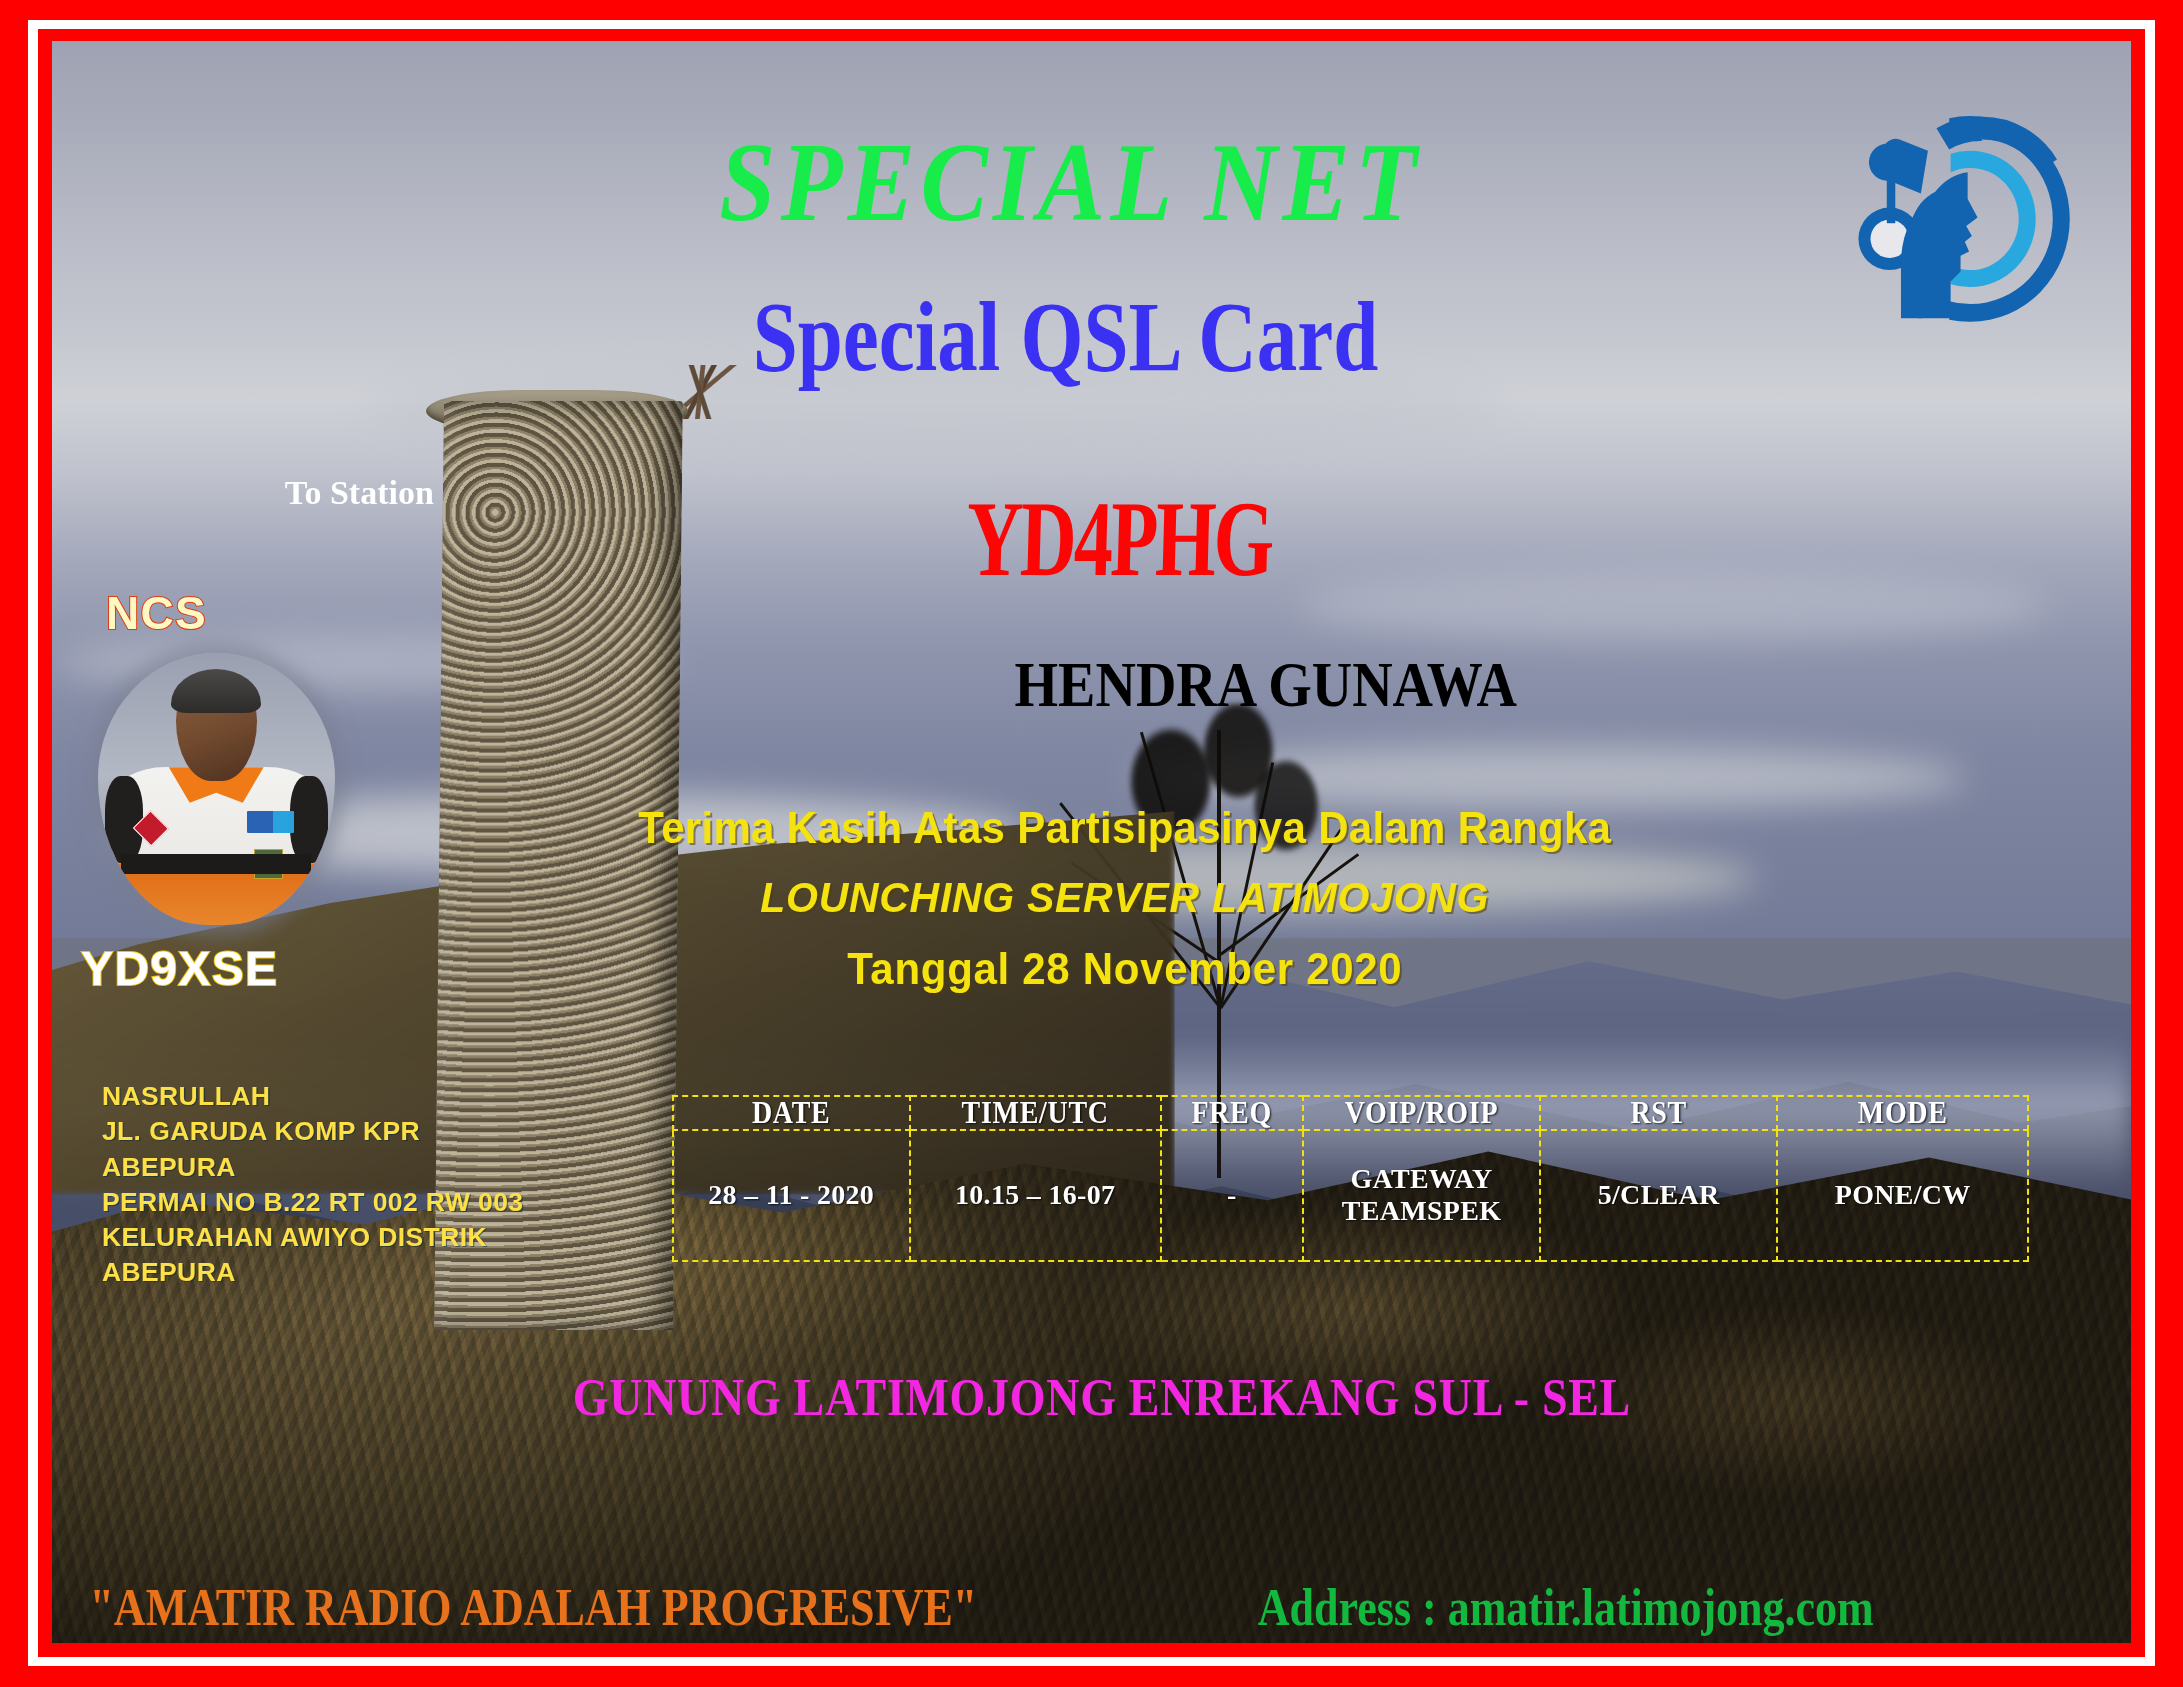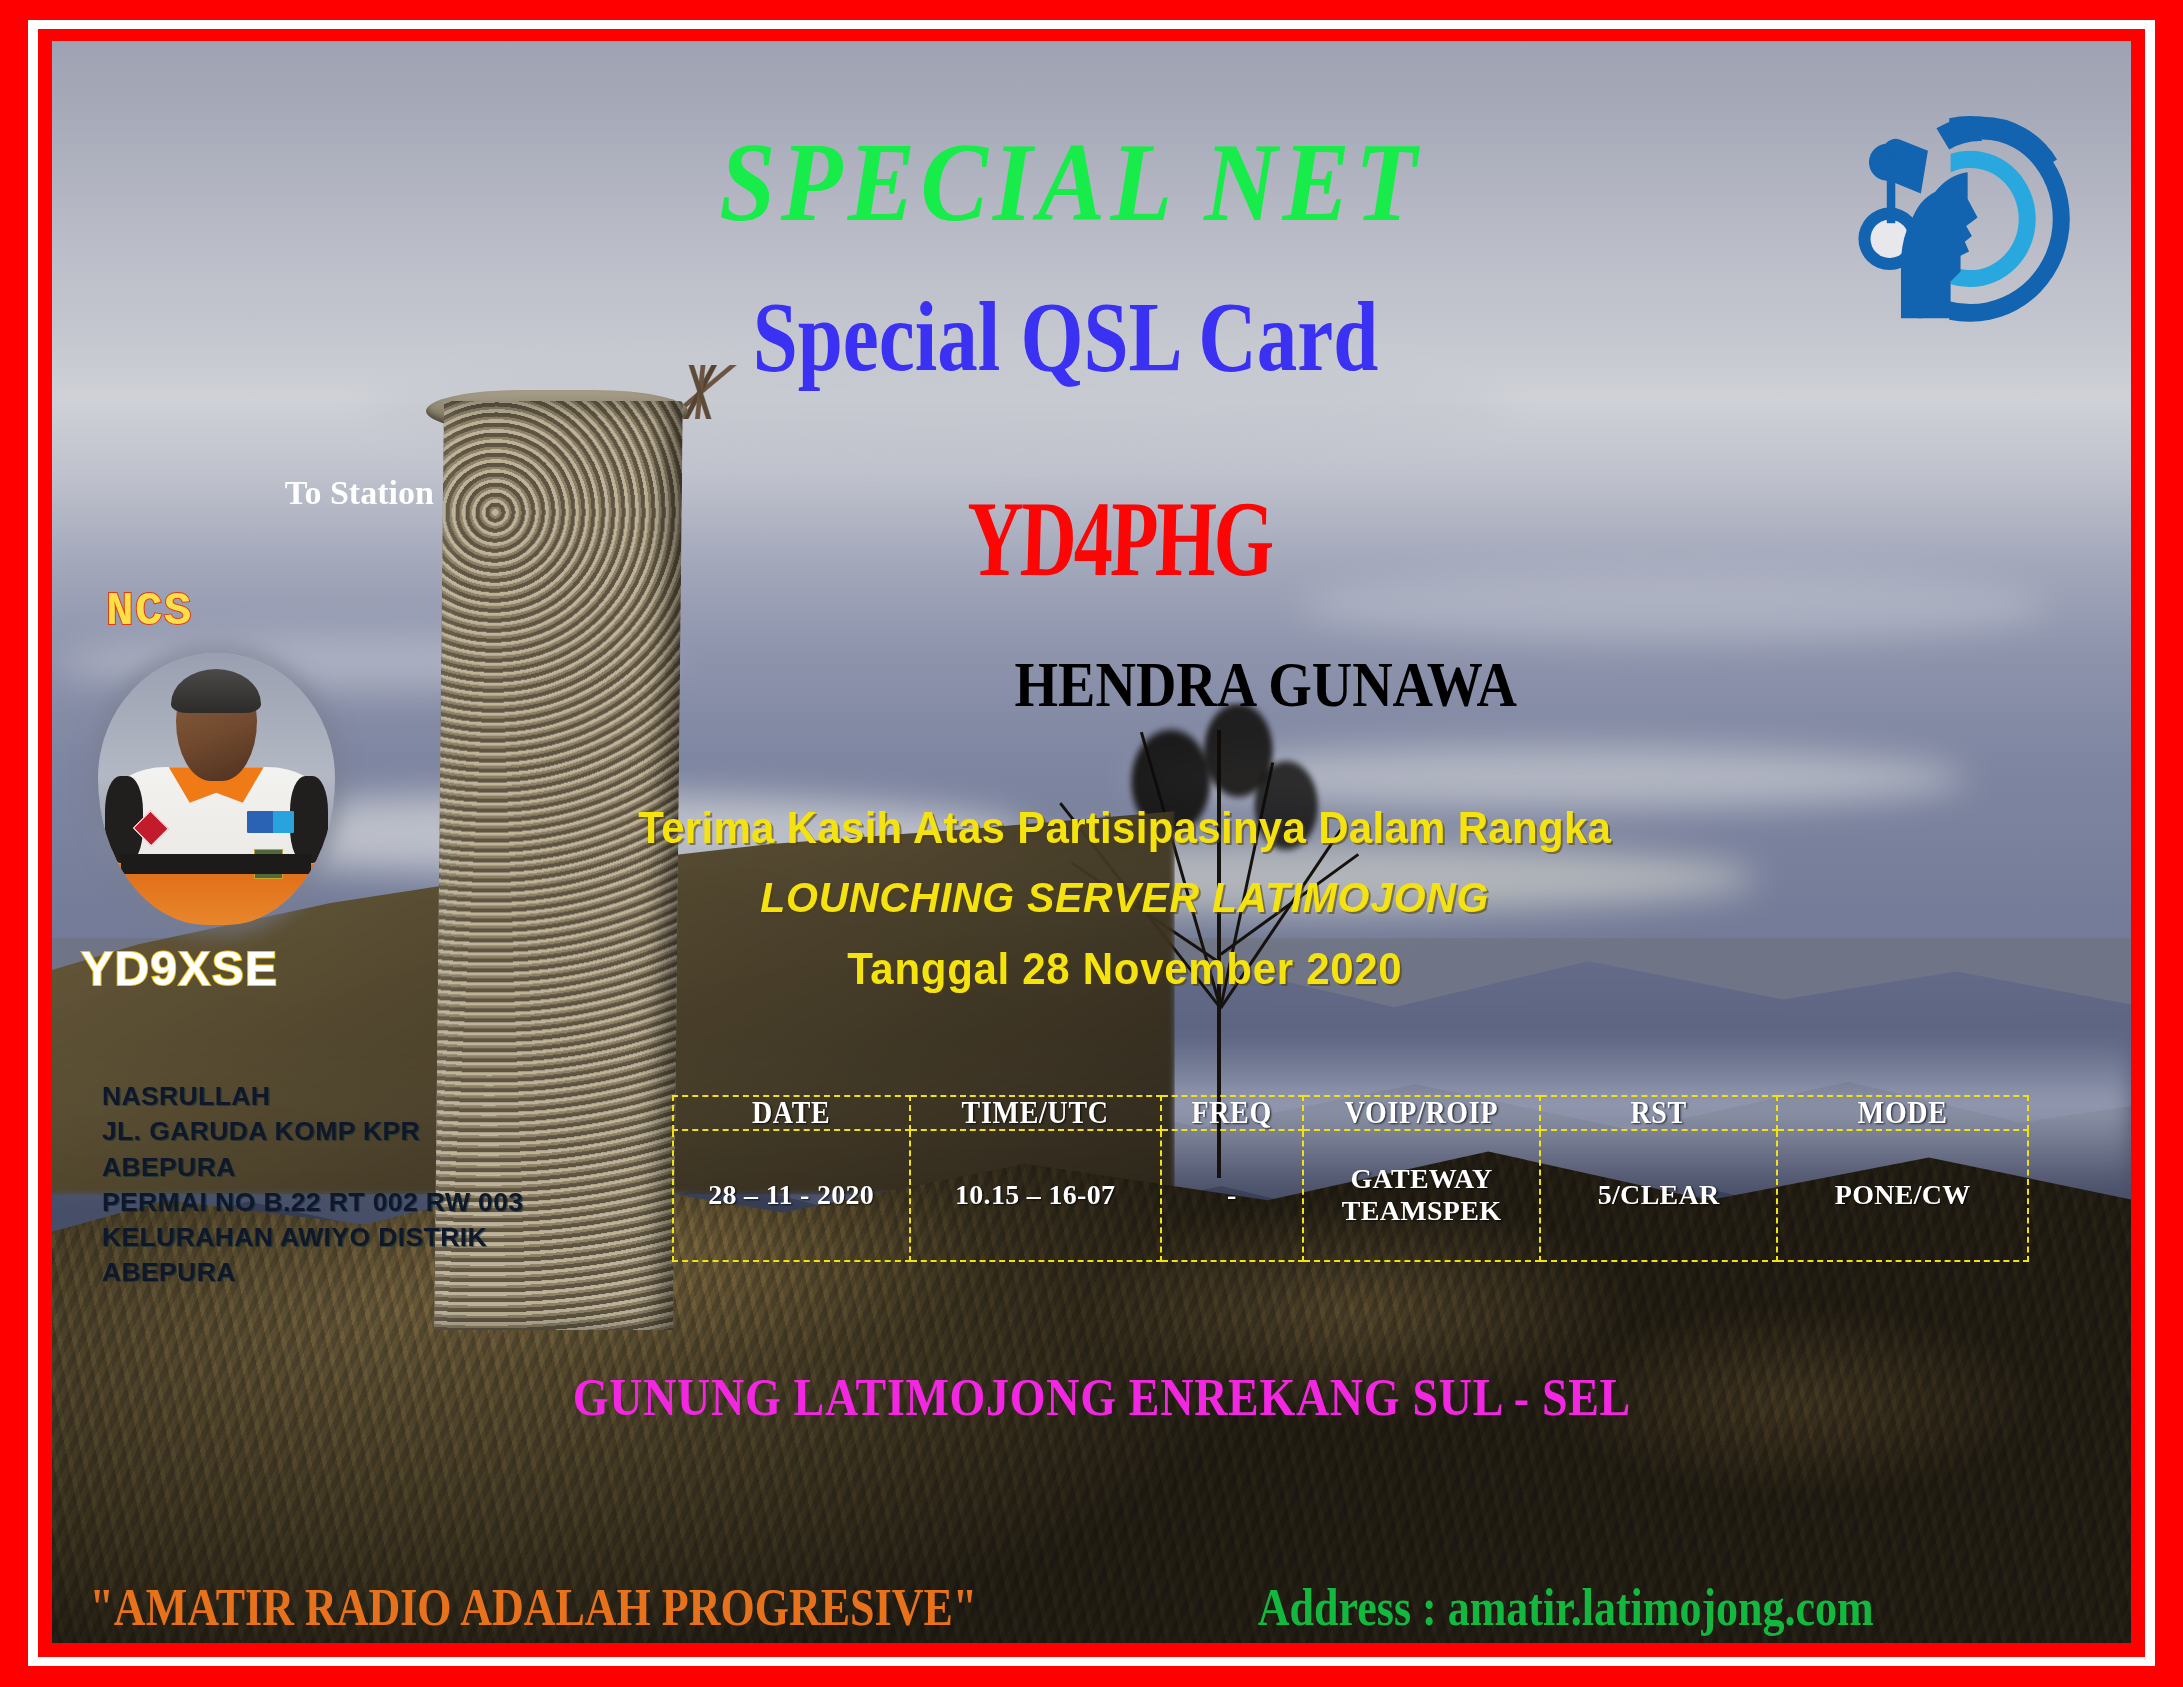--- a/index.html
+++ b/index.html
@@ -265,24 +265,24 @@
     margin-left:-2.5%;
   }
   .t-tostation {
     left:11.2%; top:27.0%;
     font-size:34px; font-weight:bold; color:#ffffff;
     font-family:"Liberation Serif", serif;
   }
   .t-ncs {
     left:2.6%; top:34.0%;
     font-size:46px; font-weight:bold;
-    color:#fde047;
+    color:#fef9c3;
     -webkit-text-stroke:2px #e03a14;
     paint-order:stroke fill;
-    font-family:Liberation Mono, monospace;
+    font-family:Liberation Sans, sans-serif;
     letter-spacing:1.3px;
   }
   .t-ncscall {
     left:1.4%; top:56.2%;
     font-size:48px; font-weight:bold;
     color:#ffffff;
     -webkit-text-stroke:2px #f0c400;
     paint-order:stroke fill;
     font-family:"Liberation Sans", sans-serif;
     letter-spacing:1.3px;
@@ -314,21 +314,21 @@
     text-shadow:2px 2px 0 rgba(80,60,0,.55);
     font-family:"Liberation Sans", sans-serif;
   }
   .t-thanks { top:47.6%; font-size:42px; letter-spacing:0.3px; margin-left:3.2%; transform:scaleY(1.05); }
   .t-launch { top:52.0%; font-size:41px; font-style:italic; letter-spacing:0.7px; margin-left:3.2%; transform:scaleY(1.05);}
   .t-date   { top:56.4%; font-size:42px; letter-spacing:0.7px; margin-left:3.2%; transform:scaleY(1.05);}
 
   
   .addr {
     position:absolute; left:2.4%; top:64.8%;
-    color:#0f172a;
+    color:#fde047;
     font-family:"Liberation Sans", sans-serif;
     font-weight:bold;
     font-size:26.5px;
     line-height:1.33;
     letter-spacing:0.4px;
     text-shadow:1.3px 1.3px 0 rgba(0,40,50,.5);
     white-space:nowrap;
   }
 
   

